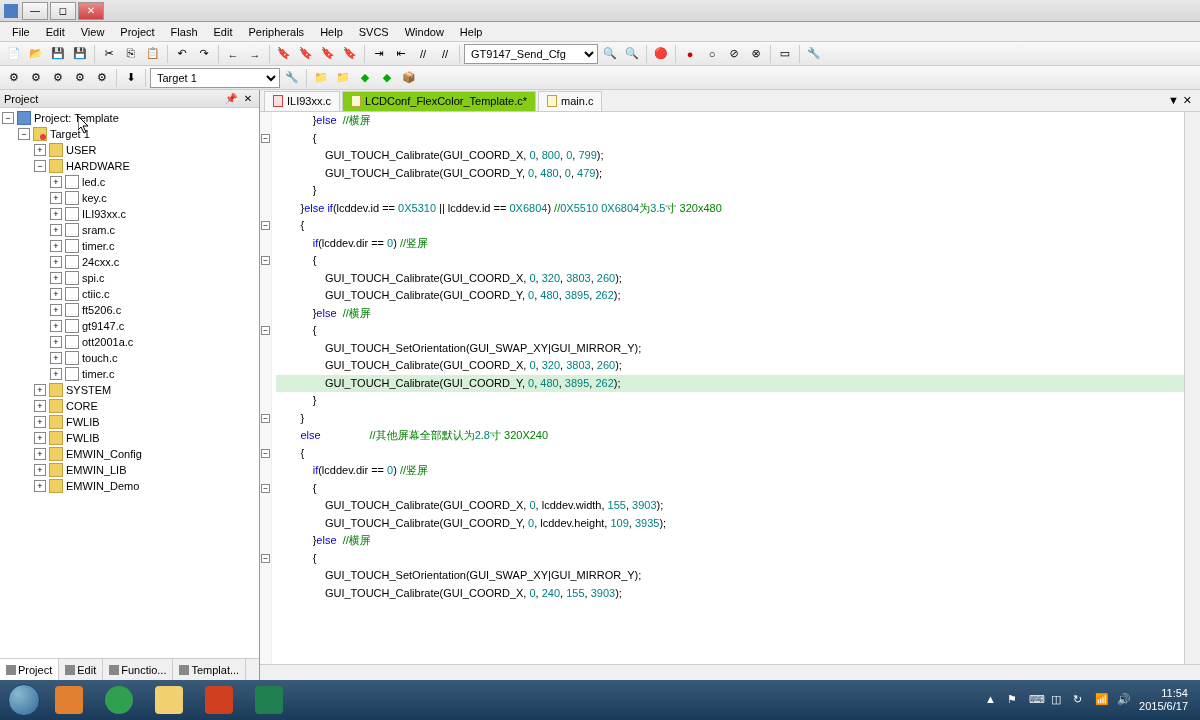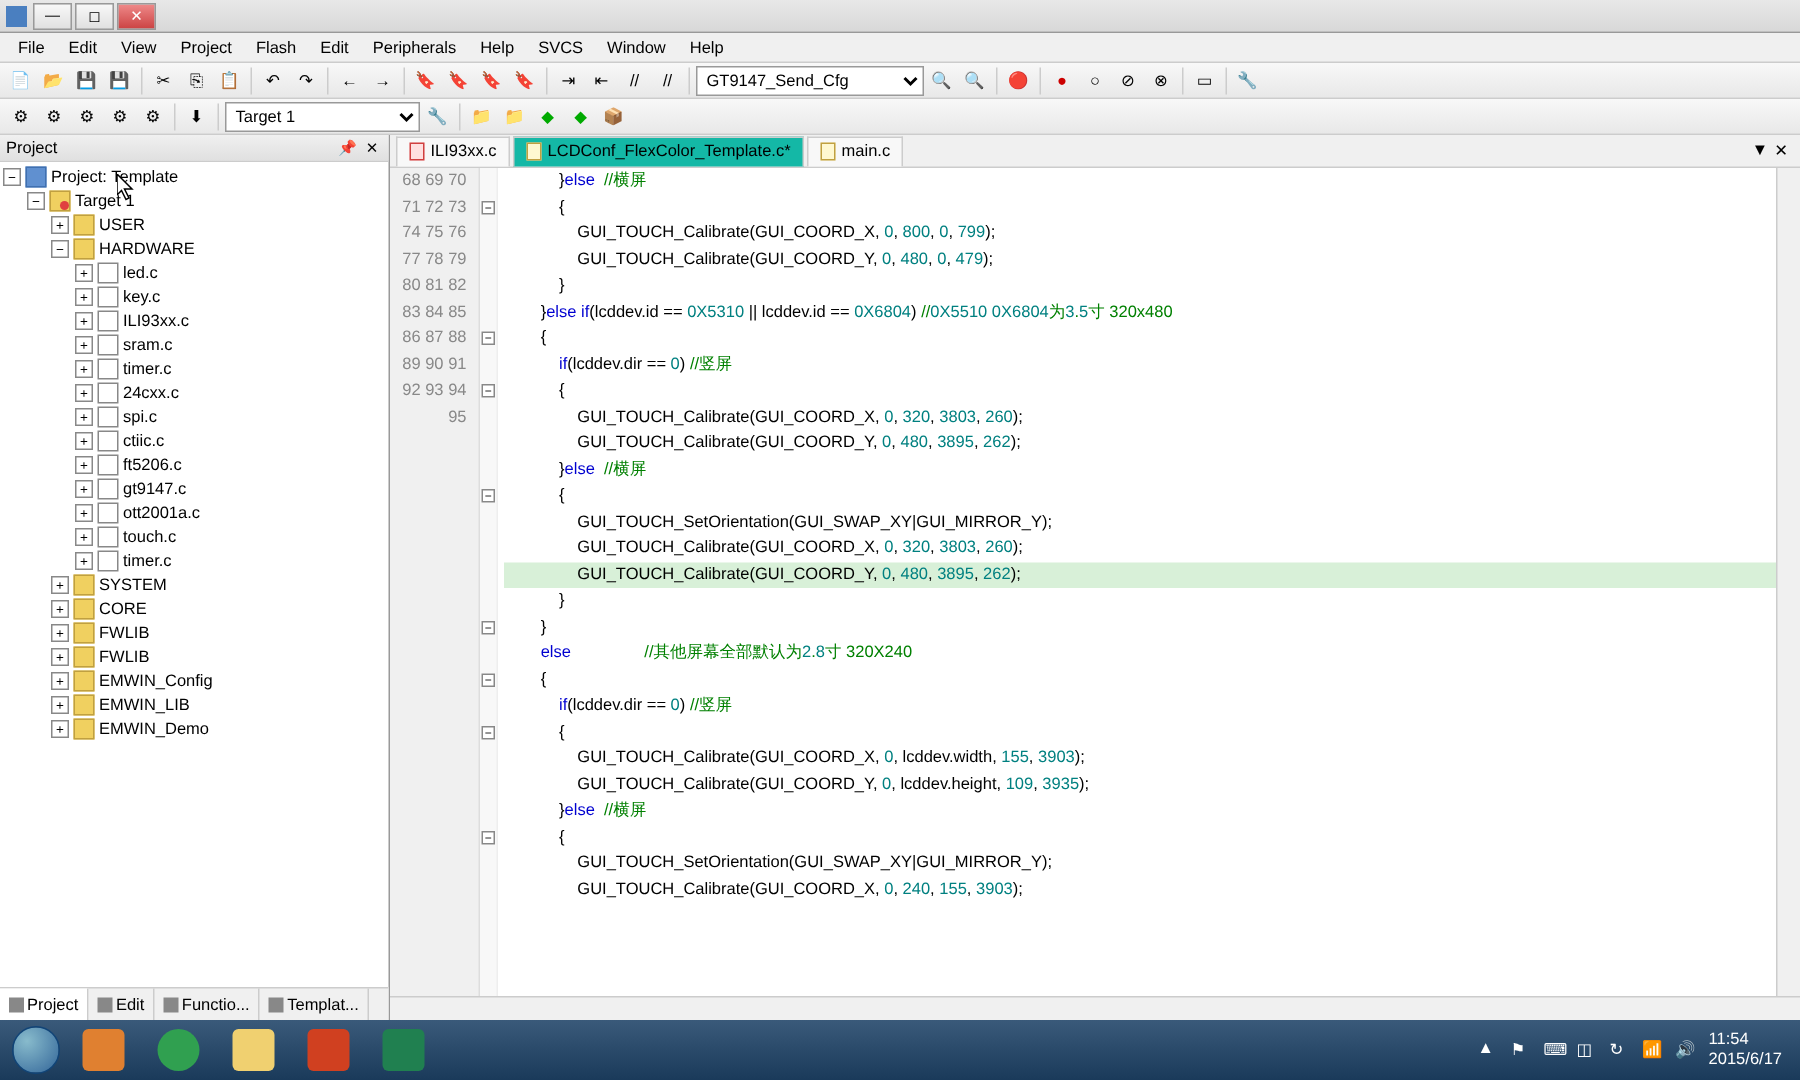--- a/index.html
+++ b/index.html
@@ -30,21 +30,21 @@
 .ico-folder-r{background:#f0d060;border:1px solid #c0a040;position:relative}
 .ico-folder-r::after{content:"";position:absolute;right:0;bottom:0;width:6px;height:6px;background:#e04040;border-radius:50%}
 .ico-file{background:#fff;border:1px solid #888}
 .ico-proj{background:#6090d0;border:1px solid #4070b0}
 .panel-tabs{height:22px;background:#f0f0f0;display:flex;border-top:1px solid #ccc}
 .panel-tab{padding:3px 6px;border-right:1px solid #ccc;cursor:pointer;display:flex;align-items:center;gap:2px;font-size:11px;white-space:nowrap;overflow:hidden}
 .panel-tab.active{background:#fff}
 .editor-area{flex:1;display:flex;flex-direction:column;background:#fff;overflow:hidden}
 .editor-tabs{height:22px;background:#f0f0f0;display:flex;align-items:center;border-bottom:1px solid #ccc;padding-left:4px}
 .editor-tab{height:20px;padding:0 8px;display:flex;align-items:center;gap:4px;border:1px solid #ccc;border-bottom:none;background:#f8f8f8;cursor:pointer;margin-right:2px;font-size:11px}
-.editor-tab.active{background:#14b8a6}
+.editor-tab.active{background:#84cc16}
 .tab-icon{width:10px;height:12px;background:#fff;border:1px solid #888}
 .tab-icon.red{border-color:#d04040;background:#ffe0e0}
 .tab-icon.yel{border-color:#c0a040;background:#fff8d0}
 .editor-tabs-right{margin-left:auto;display:flex;gap:4px;padding-right:8px}
 .code-area{flex:1;display:flex;overflow:hidden;font-family:Consolas,monospace;font-size:14px;position:relative}
 .gutter{width:60px;background:#f0f0f0;border-right:1px solid #ddd;text-align:right;padding-right:8px;color:#888;line-height:17.5px;flex-shrink:0}
 .fold-col{width:12px;background:#f8f8f8;border-right:1px solid #eee;position:relative;flex-shrink:0}
 .fold-mark{position:absolute;left:1px;width:9px;height:9px;border:1px solid #888;font-size:8px;display:flex;align-items:center;justify-content:center;background:#fff}
 .code{flex:1;padding-left:4px;line-height:17.5px;white-space:pre;overflow:hidden}
 .kw{color:#0000d0}
@@ -56,21 +56,21 @@
 .statusbar{height:20px;background:linear-gradient(#f0f0f0,#e0e0e0);display:flex;align-items:center;border-top:1px solid #ccc;font-size:11px}
 .status-seg{padding:0 8px;border-right:1px solid #ccc}
 .status-spacer{flex:1}
 .taskbar{position:absolute;bottom:0;left:0;right:0;height:40px;background:linear-gradient(#3a5a7a,#1a3a5a);display:flex;align-items:center;padding:0 4px}
 .start-btn{width:40px;height:36px;display:flex;align-items:center;justify-content:center;cursor:pointer}
 .win-orb{width:32px;height:32px;border-radius:50%;background:radial-gradient(circle at 30% 30%,#8bc,#369);border:1px solid #147}
 .task-item{width:48px;height:36px;display:flex;align-items:center;justify-content:center;cursor:pointer;margin:0 1px}
 .task-ico{width:28px;height:28px;border-radius:4px}
 .tray{margin-left:auto;display:flex;align-items:center;gap:8px;color:#fff;padding-right:8px}
 .tray-ico{width:14px;height:14px;cursor:pointer}
-.clock{text-align:left;font-size:11px;line-height:13px}
+.clock{text-align:right;font-size:11px;line-height:13px}
 .cursor-arrow{position:absolute;left:78px;top:116px;pointer-events:none;z-index:1000}
 </style>
 </head>
 <body>
 
 <div class="titlebar">
   <div class="titlebar-icon"></div>
   <div class="win-btns">
     <div class="win-btn">—</div>
     <div class="win-btn">◻</div>
@@ -111,21 +111,21 @@
   <div class="tool-btn">🔖</div>
   <div class="tool-btn">🔖</div>
   <div class="tool-btn">🔖</div>
   <div class="tool-btn">🔖</div>
   <div class="tool-sep"></div>
   <div class="tool-btn">⇥</div>
   <div class="tool-btn">⇤</div>
   <div class="tool-btn">//</div>
   <div class="tool-btn">//</div>
   <div class="tool-sep"></div>
-  <select class="tool-combo" style="width:152px"><option>GT9147_Send_Cfg</option></select>
+  <select class="tool-combo" style="width:134px"><option>GT9147_Send_Cfg</option></select>
   <div class="tool-btn">🔍</div>
   <div class="tool-btn">🔍</div>
   <div class="tool-sep"></div>
   <div class="tool-btn" style="color:#c00">🔴</div>
   <div class="tool-sep"></div>
   <div class="tool-btn" style="color:#c00">●</div>
   <div class="tool-btn">○</div>
   <div class="tool-btn">⊘</div>
   <div class="tool-btn">⊗</div>
   <div class="tool-sep"></div>
@@ -341,49 +341,20 @@
         <div class="editor-tab">
           <span class="tab-icon yel"></span>
           <span>main.c</span>
         </div>
         <div class="editor-tabs-right">
         <span style="cursor:pointer">▼</span>
         <span style="cursor:pointer">✕</span>
       </div>
     </div>
     <div class="code-area">
-      <div class="gutter" id="gutter">68
-69
-70
-71
-72
-73
-74
-75
-76
-77
-78
-79
-80
-81
-82
-83
-84
-85
-86
-87
-88
-89
-90
-91
-92
-93
-94
-95
-</div>
       <div class="fold-col" id="foldcol">
           <div class="fold-mark" style="top: 21.5px;">−</div>
           <div class="fold-mark" style="top: 109px;">−</div>
           <div class="fold-mark" style="top: 144px;">−</div>
           <div class="fold-mark" style="top: 214px;">−</div>
           <div class="fold-mark" style="top: 301.5px;">−</div>
           <div class="fold-mark" style="top: 336.5px;">−</div>
           <div class="fold-mark" style="top: 371.5px;">−</div>
           <div class="fold-mark" style="top: 441.5px;">−</div>
         </div>

